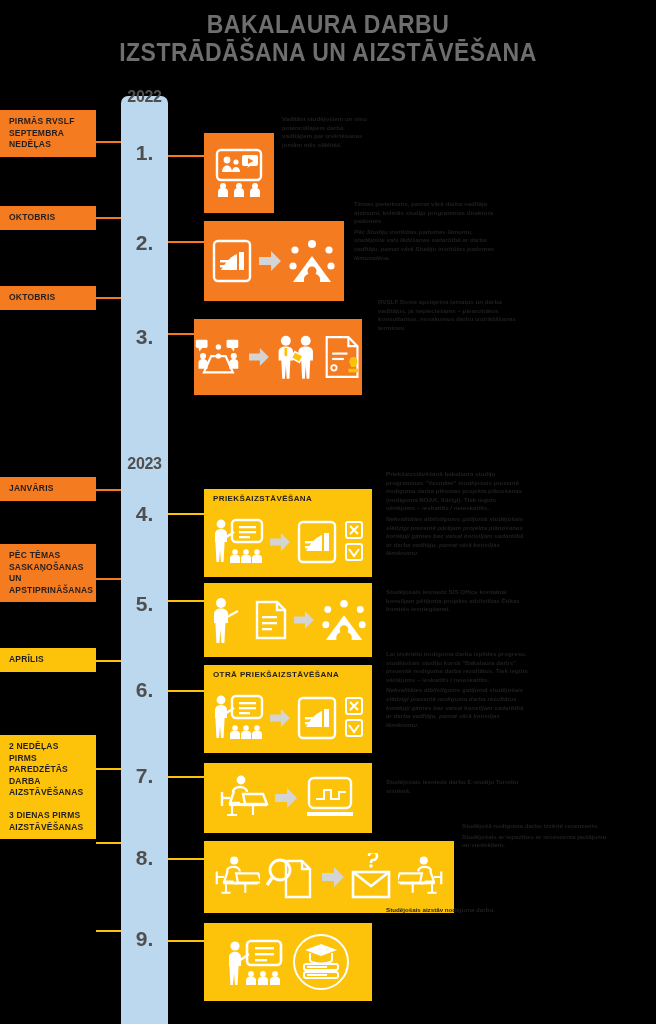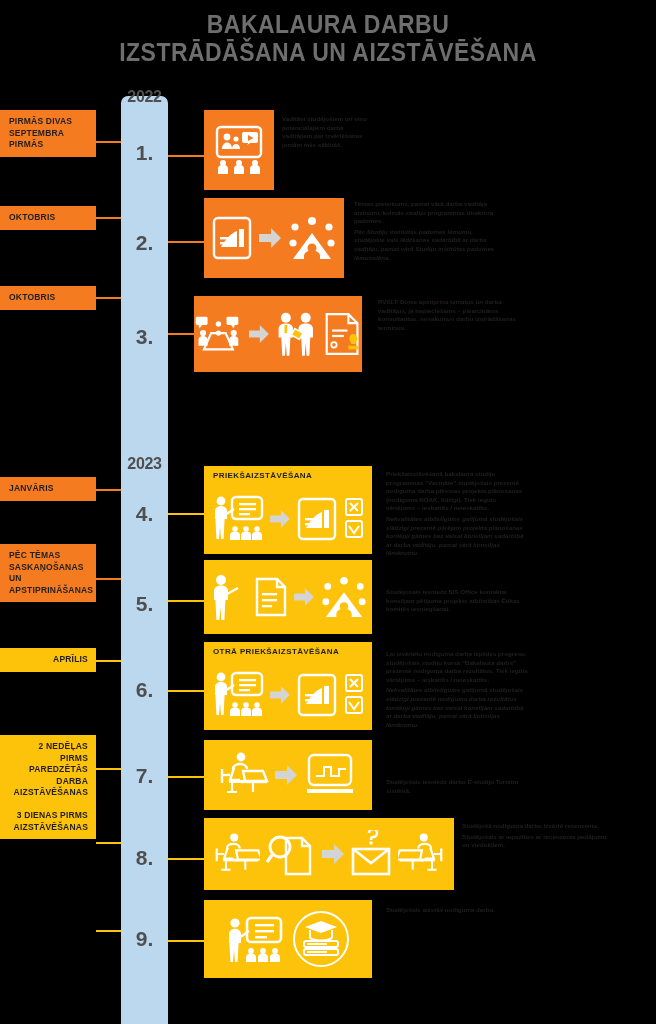--- a/index.html
+++ b/index.html
@@ -48,36 +48,36 @@
   
   .tlabel {
     position: absolute; left: 0; width: 96px;
     padding: 6px 8px 6px 9px;
     color: #231f20;
     font-size: 8.5px; font-weight: bold;
     line-height: 11.5px;
     letter-spacing: 0.2px;
   }
   .tlabel.orange { background: #f47b20; }
-  .tlabel.yellow { background: #fdc20a; text-align: right; }
+  .tlabel.yellow { background: #fdc20a; }
 
   
   .conn-left {
     position: absolute; height: 2px; left: 96px; width: 25px;
   }
   .conn-left.orange { background: #f47b20; }
   .conn-left.yellow { background: #fdc20a; }
 
   
   .conn-right { position: absolute; height: 2px; left: 168px; }
   .conn-right.orange { background: #f47b20; }
   .conn-right.yellow { background: #fdc20a; }
 
   
-  .card { position: absolute; }
+  .card { position: absolute; margin-top: 23px; }
   .card.orange { background: #f47b20; }
   .card.yellow { background: #fdc20a; }
   .card-head {
     color: #231f20; font-size: 8px; font-weight: bold;
     letter-spacing: 0.4px;
     padding: 5px 0 3px 9px;
   }
   .icons {
     display: flex; align-items: center; justify-content: center;
     width: 100%; height: 100%;
@@ -106,21 +106,21 @@
   <div class="title">
     <span>BAKALAURA DARBU</span>
     <span class="l2">IZSTRĀDĀŠANA UN AIZSTĀVĒŠANA</span>
   </div>
 
   <div class="spine"></div>
 
   <div class="yearmark" style="top:88px">2022</div>
   <div class="yearmark" style="top:455px">2023</div>
 
-  <div class="tlabel orange" style="top:110px">PIRMĀS DIVAS SEPTEMBRA PIRMĀS</div>
+  <div class="tlabel orange" style="top:110px">PIRMĀS RVSLF SEPTEMBRA NEDĒĻAS</div>
   <div class="conn-left orange" style="top:141px"></div>
   <div class="stepnum" style="top:141px">1.</div>
   <div class="conn-right orange" style="top:155px; width:36px"></div>
   <div class="card orange" style="left:204px; top:110px; width:70px; height:80px">
     <div class="icons">
       <svg width="50" height="52" viewBox="0 0 50 52">
         <rect x="3" y="3" width="44" height="30" rx="4" fill="none" stroke="#fff" stroke-width="2.4"></rect>
         <circle cx="13" cy="13" r="3.4" fill="#fff"></circle>
           <path d="M8 25c0-4 2.3-6.5 5-6.5s5 2.5 5 6.5z" fill="#fff"></path>
         <circle cx="22" cy="15" r="2.6" fill="#fff"></circle>

